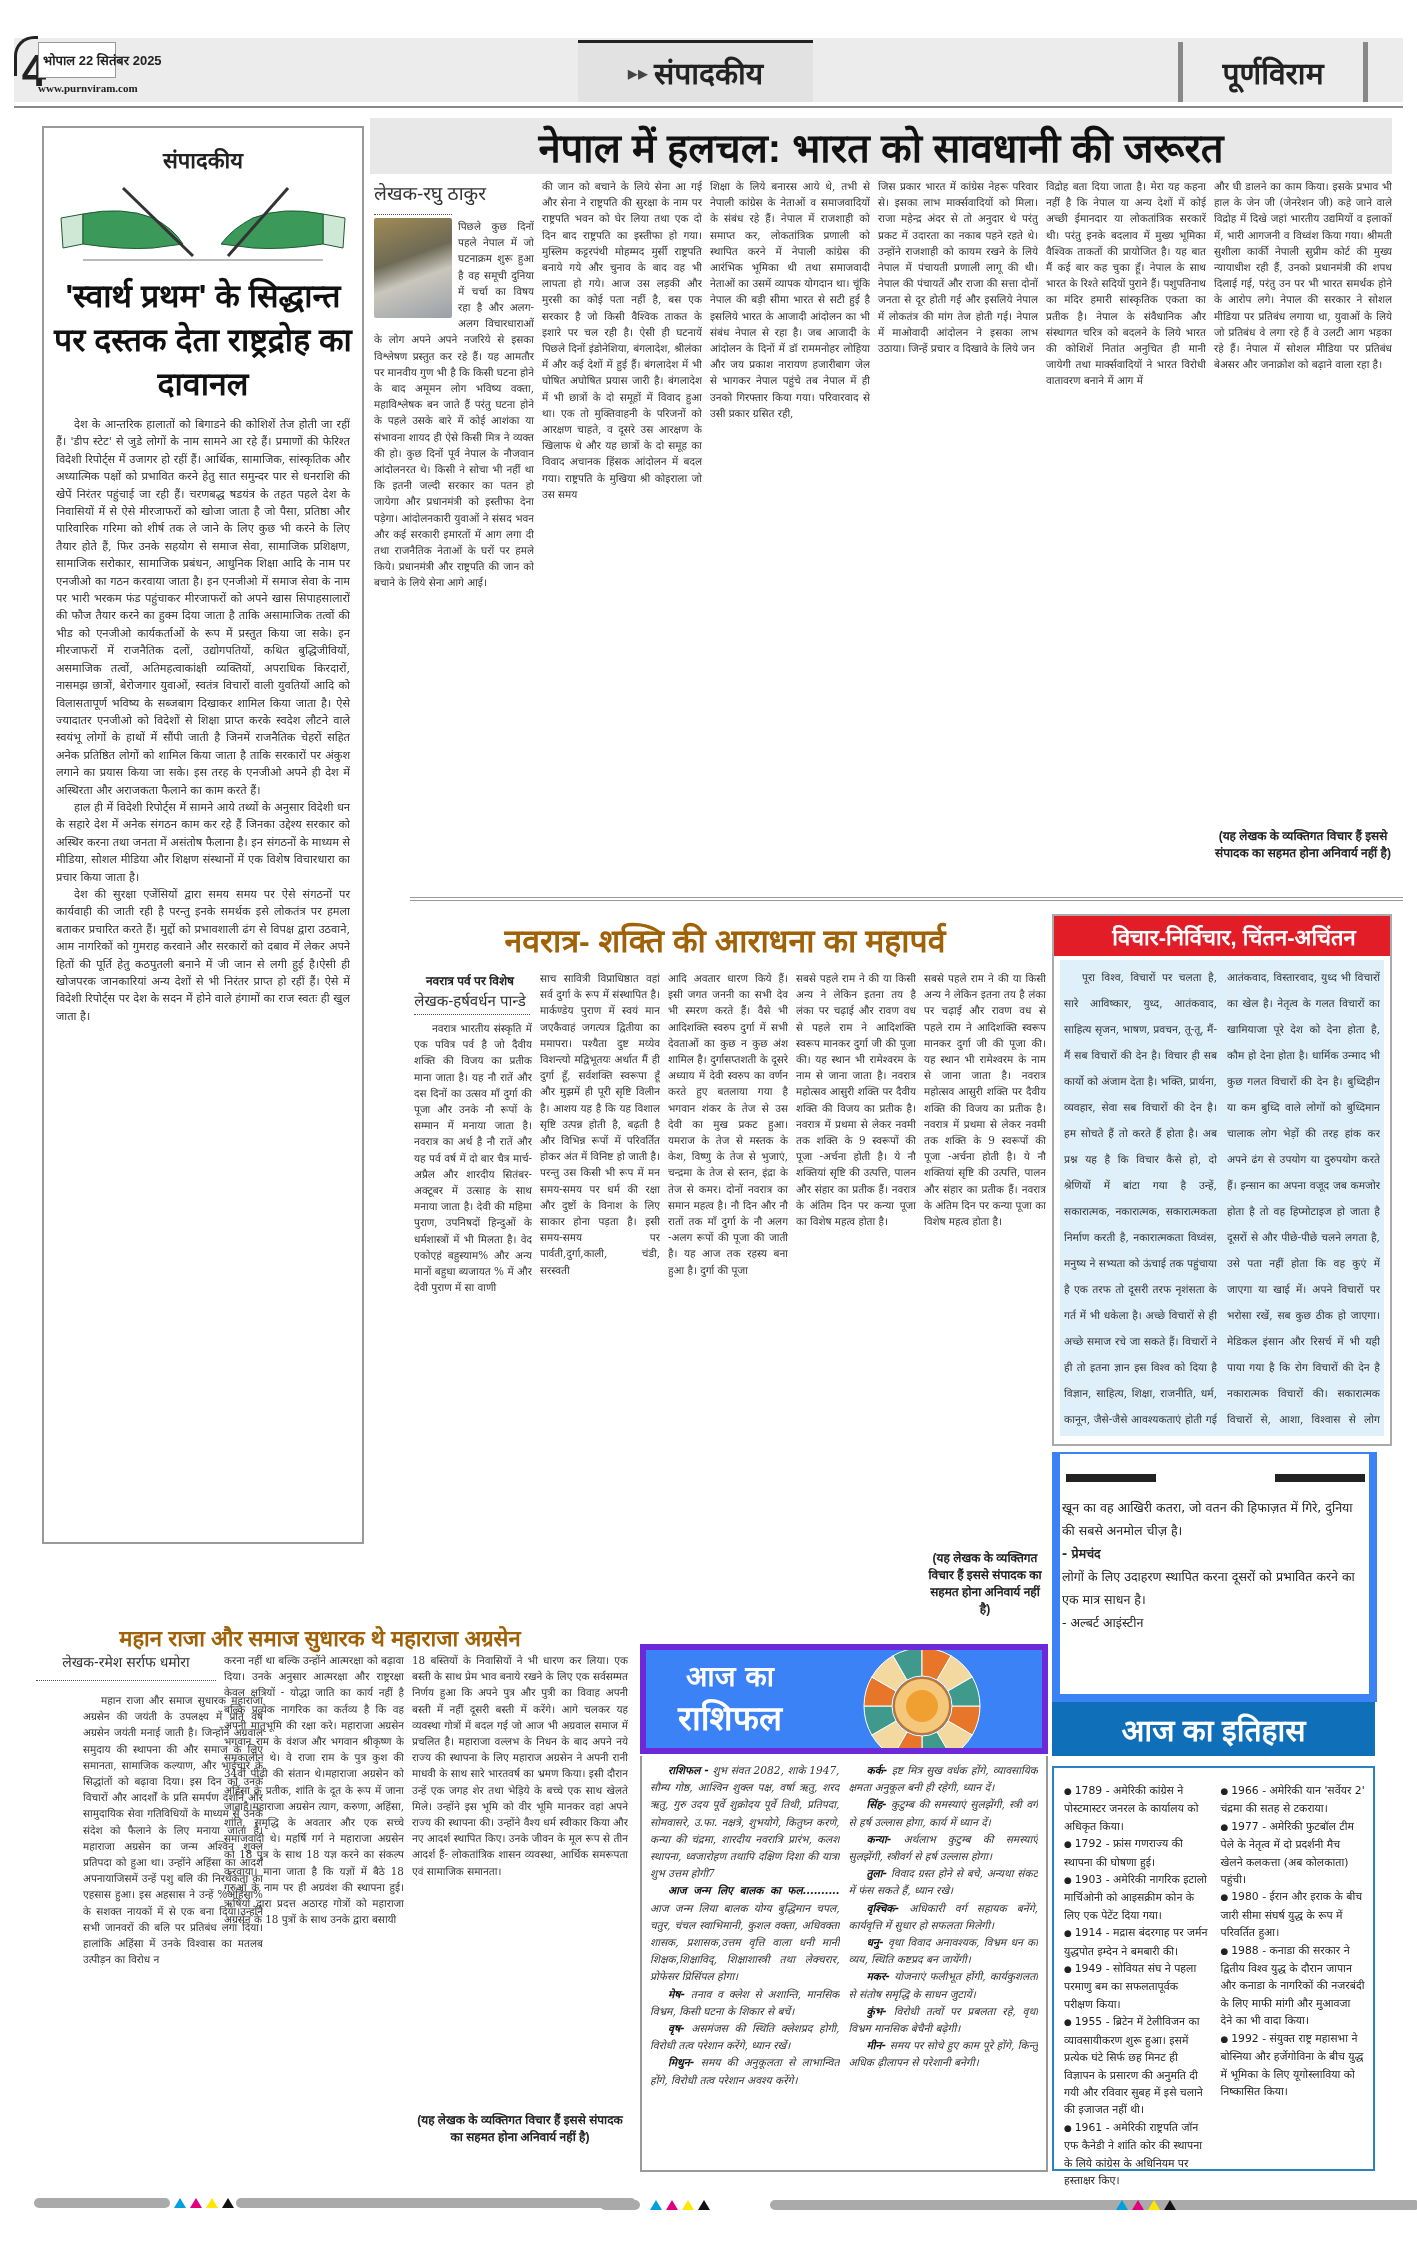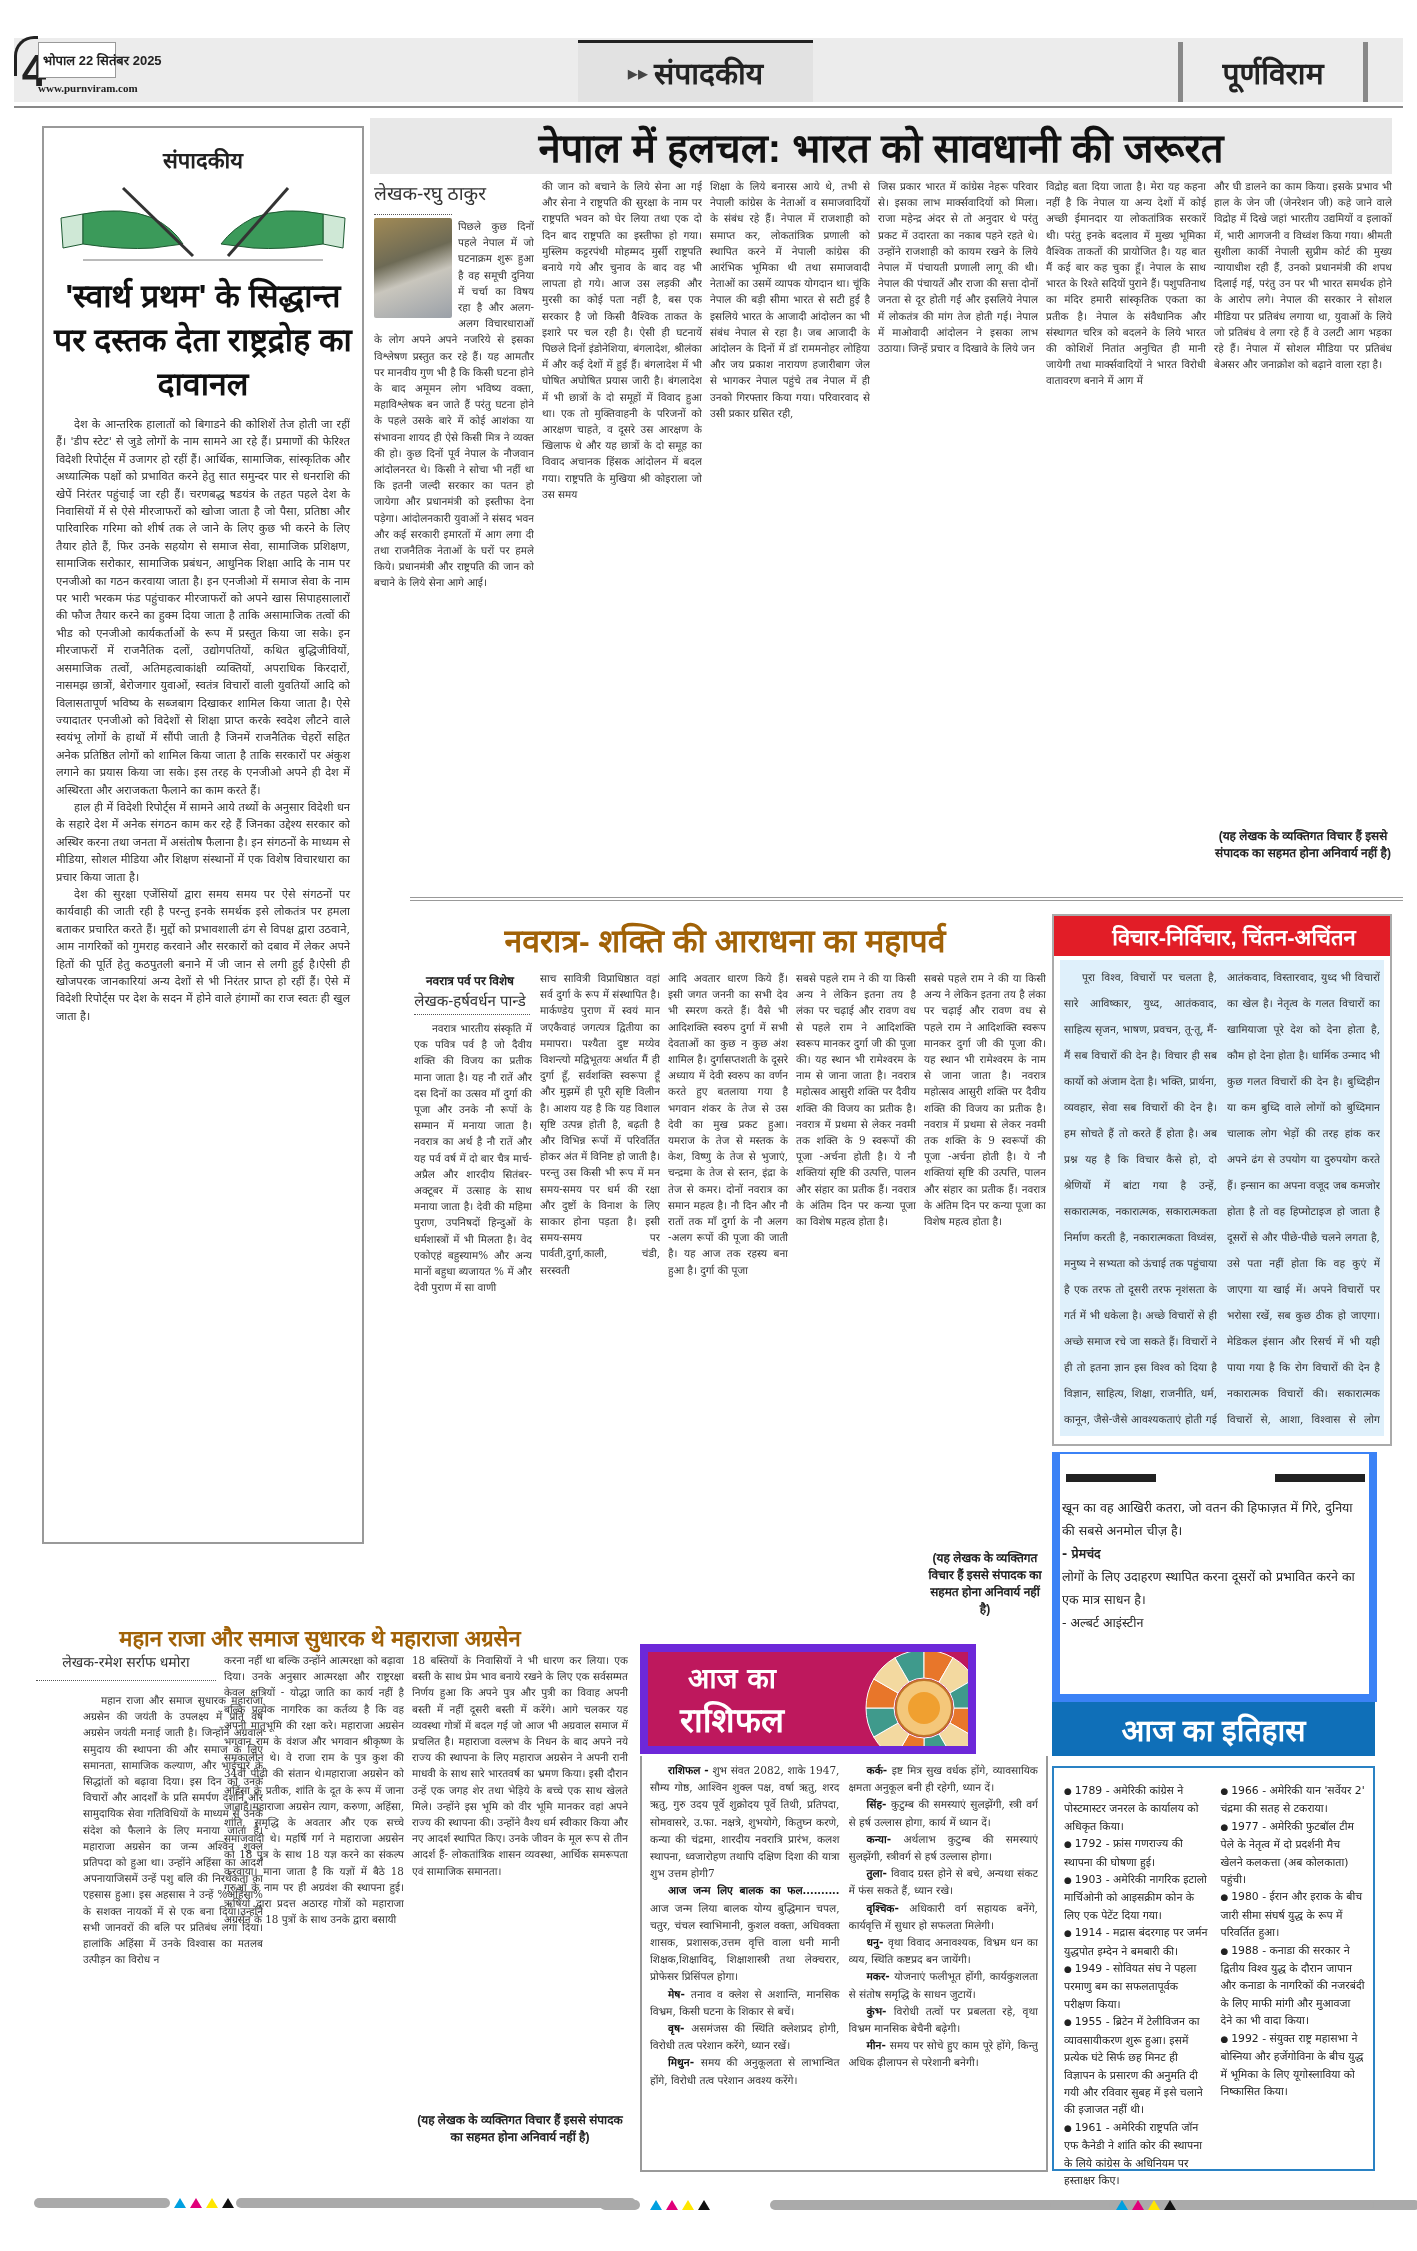--- a/index.html
+++ b/index.html
@@ -53,26 +53,26 @@
   #quotes .bar { position: absolute; top: 20px; height: 8px; background: #222; }
   #quotes .qtext { font-family: "DejaVu Sans", sans-serif; font-size: 12.5px; line-height: 23px; color: #222; }
 
   
   #itihas-head { left: 1052px; top: 1702px; width: 323px; height: 54px; background: #0f6fb8; color: #fff; display: flex; align-items: center; justify-content: center; font-family: "Liberation Sans", sans-serif; font-weight: 700; font-size: 30px; }
   #itihas { left: 1052px; top: 1766px; width: 323px; height: 405px; border: 2px solid #2a82c4; padding: 14px 8px 0 10px; display: flex; gap: 12px; }
   #itihas .hcol { flex: 1; font-family: "DejaVu Sans", sans-serif; font-size: 10.8px; line-height: 17.4px; color: #222; }
   .bullet { font-size: 9px; }
 
   
-  #rashi-banner { left: 640px; top: 1644px; width: 336px; height: 110px; background: #be185d; border: 8px solid #6d28d9; overflow: hidden; }
+  #rashi-banner { left: 640px; top: 1644px; width: 408px; height: 110px; background: #3b82f6; border: 6px solid #6d28d9; overflow: hidden; }
   #rashi-title { position: absolute; left: 14px; top: 8px; width: 140px; font-family: "DejaVu Serif", serif; color: #fff; font-weight: 700; text-align: center; }
   #rashi-title .l1 { font-size: 28px; line-height: 38px; }
   #rashi-title .l2 { font-size: 34px; line-height: 44px; }
   #rashi-wheel { position: absolute; left: 146px; top: -4px; }
-  #rashi-body { left: 640px; top: 1756px; width: 408px; height: 416px; border: 2px solid #999; border-top: none; padding: 6px 8px; display: flex; gap: 9px; }
+  #rashi-body { left: 640px; top: 1756px; width: 408px; height: 416px; border: 2px solid #999; border-top: none; padding: 6px 8px; display: flex; gap: 9px; font-style: italic; }
   #rashi-body .bodytext { font-size: 10.6px; line-height: 17.2px; }
   b.sign { color: #111; }
 
   
   #agrasen-head { left: 0; top: 1622px; width: 640px; text-align: center; font-family: "Liberation Sans", sans-serif; font-weight: 700; font-size: 22px; color: #a16207; }
   #agrasen-byline { left: 36px; top: 1652px; width: 180px; text-align: center; font-family: "Liberation Sans", sans-serif; font-size: 14px; color: #333; }
   #agrasen-dots { left: 36px; top: 1680px; width: 180px; border-top: 1px dotted #555; }
 
   
   .regbar { position: absolute; height: 10px; border-radius: 5px; background: #aaa; }

